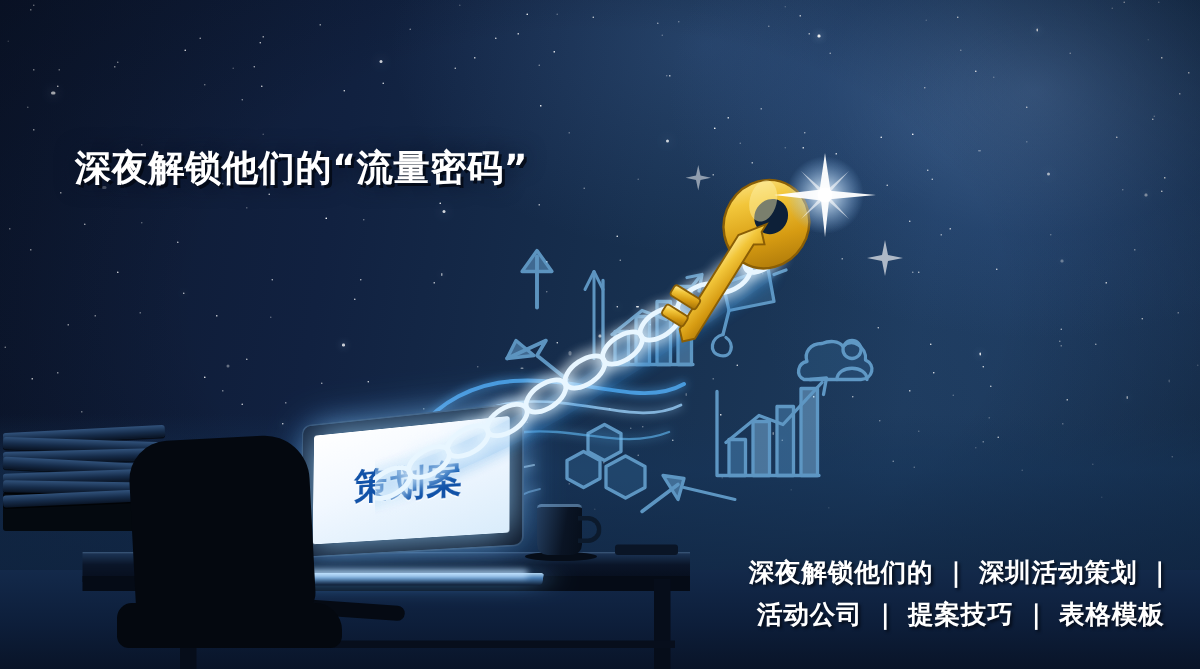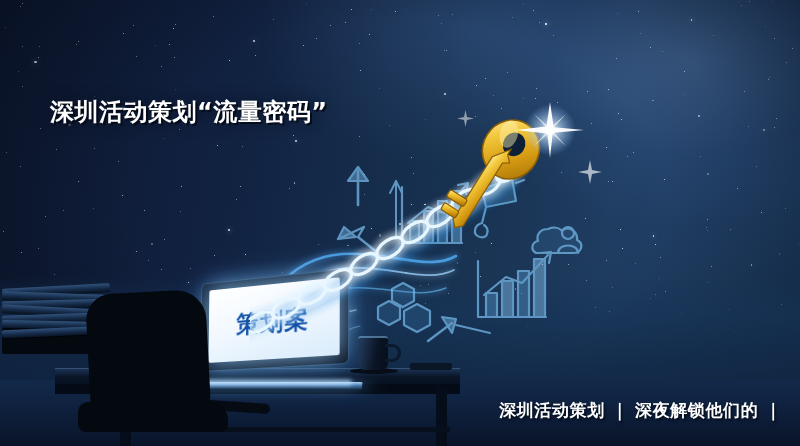--- a/index.html
+++ b/index.html
@@ -611,19 +611,20 @@
         <circle cx="300" cy="30" r="5" fill="#ffffff"></circle>
       </g>
 
       <g fill="#ffffff" opacity=".85">
         <path d="M338,74 L340,84 L342,74 L352,72 L342,70 L340,60 L338,70 L328,72 Z" opacity=".75"></path>
         <path d="M214,20 L215.5,27 L217,20 L224,18.5 L217,17 L215.5,10 L214,17 L207,18.5 Z" opacity=".6"></path>
       </g>
     </svg>
   </div>
 
-  <h2 class="subtitle">深圳活动策划“流量密码”</h2>
+  <h2 class="subtitle">深夜解锁他们的“流量密码”</h2>
 
   <div class="tags">
-    <div class="tagline">深圳活动策划 ｜ 深夜解锁他们的 ｜</div>
+    <div class="tagline">深夜解锁他们的 ｜ 深圳活动策划 ｜</div>
+    <div class="tagline">活动公司 ｜ 提案技巧 ｜ 表格模板</div>
   </div>
 
 </div>
 
 </body></html>

